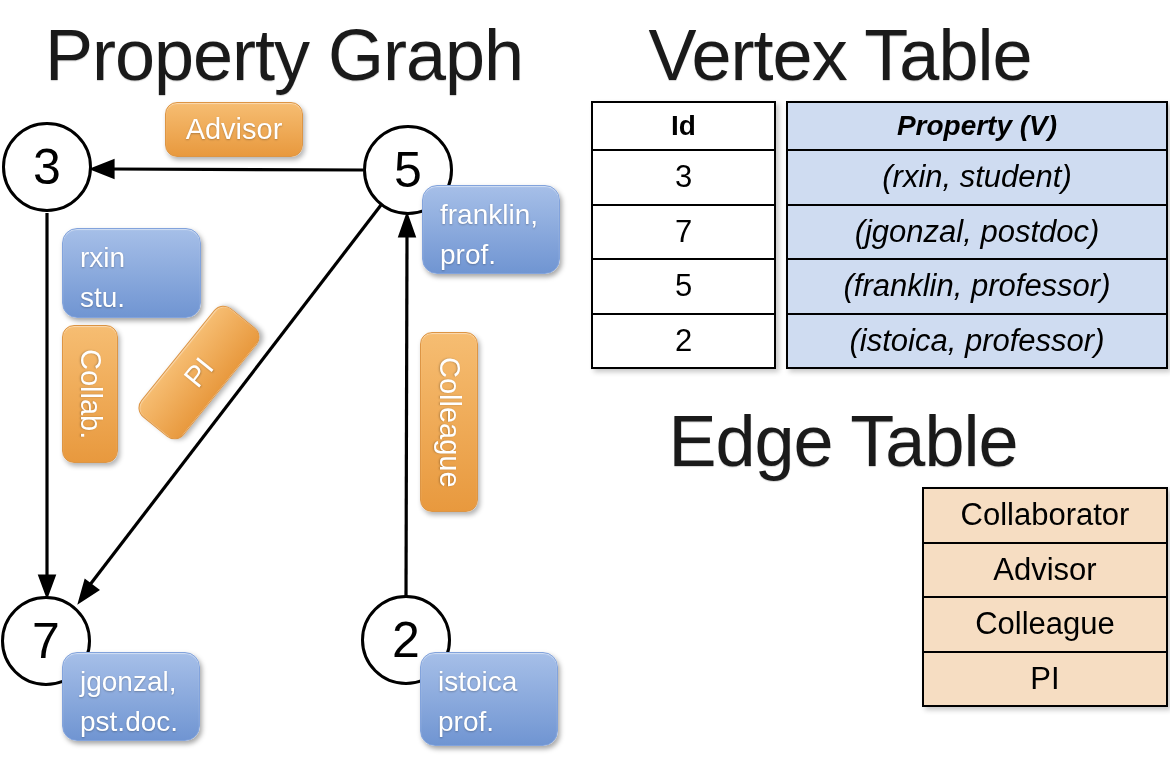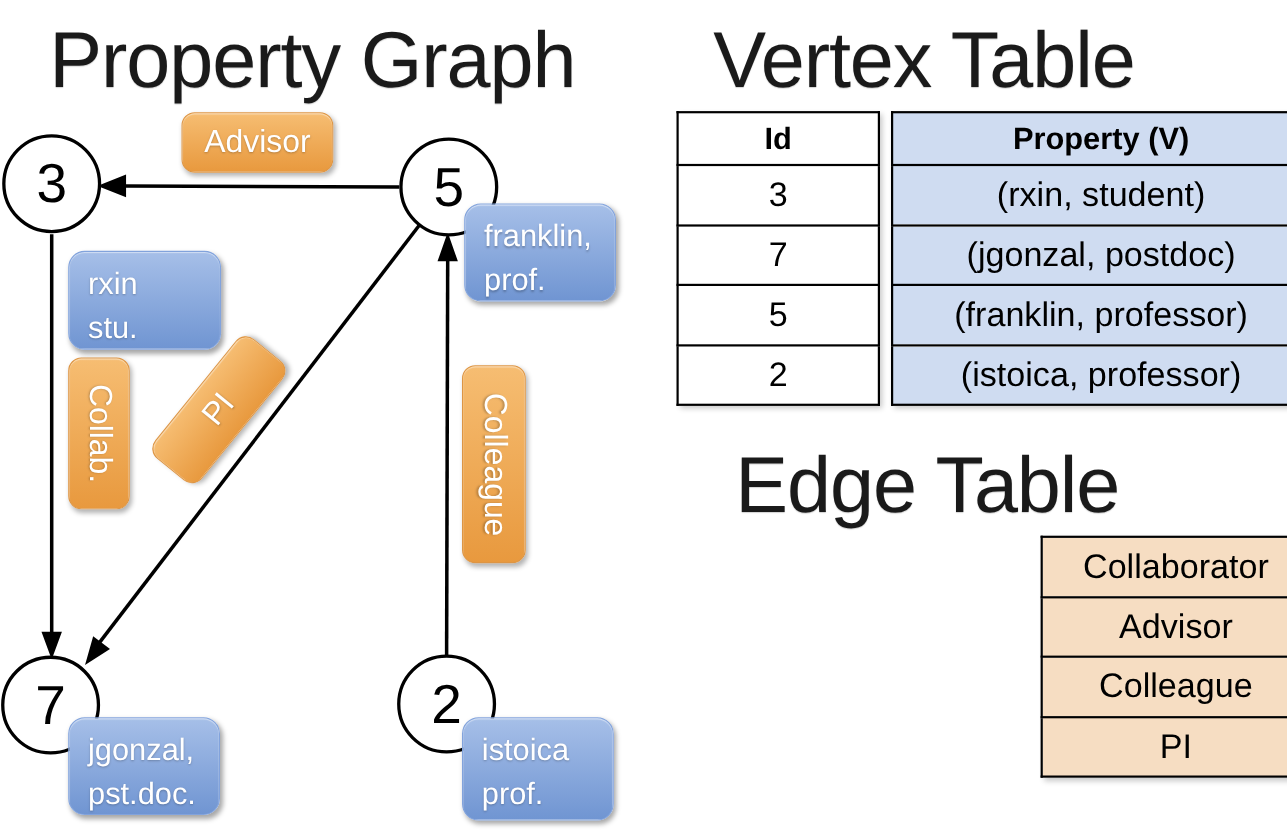--- a/index.html
+++ b/index.html
@@ -38,26 +38,26 @@
     background:linear-gradient(to bottom, var(--orange-top), var(--orange-bottom));
     border:1px solid var(--orange-border);
     box-shadow:2px 3px 5px rgba(0,0,0,0.3), inset 0 1px 1px rgba(255,255,255,0.45);
     color:#fff; font-size:29px; display:flex; align-items:center; justify-content:center;
     text-shadow:0 1px 2px rgba(0,0,0,0.25);
   }
   .elabel .vtext{ writing-mode:vertical-rl; }
   .elabel.pi{ transform:rotate(-51deg); }
   
   table{ border-collapse:collapse; position:absolute; table-layout:fixed;
-         box-shadow:3px 3px 5px rgba(0,0,0,0.22); background:#fff;margin-left:24px;}
+         box-shadow:3px 3px 5px rgba(0,0,0,0.22); background:#fff;}
   th,td{ border:2.4px solid #000; text-align:center; vertical-align:middle;
          padding:0 4px; overflow:hidden; white-space:nowrap;}
   th{ font-size:28px; font-weight:bold; height:46px; color:#000;}
   td{ font-size:31px; font-weight:400; height:52.5px; color:#000;}
-  .vprop th,.vprop td{ background:var(--vprop-bg); }
+  .vprop th,.vprop td{ background:var(--vprop-bg);font-style:italic; }
   .eprop th,.eprop td{ background:var(--eprop-bg); }
 </style>
 </head>
 <body>
 
 <div class="stage">
 
   <div class="title" style="left:18px; top:14px; width:532px;">Property Graph</div>
 
   <svg class="edges-svg" width="585" height="760" viewBox="0 0 585 760">

